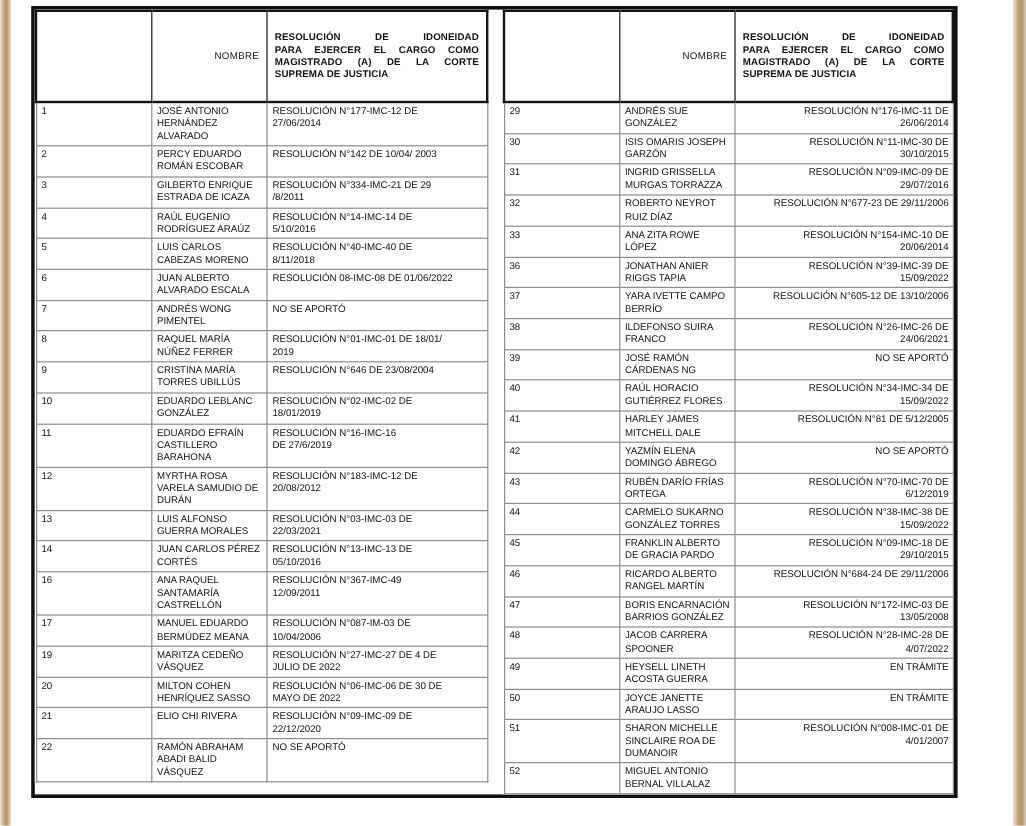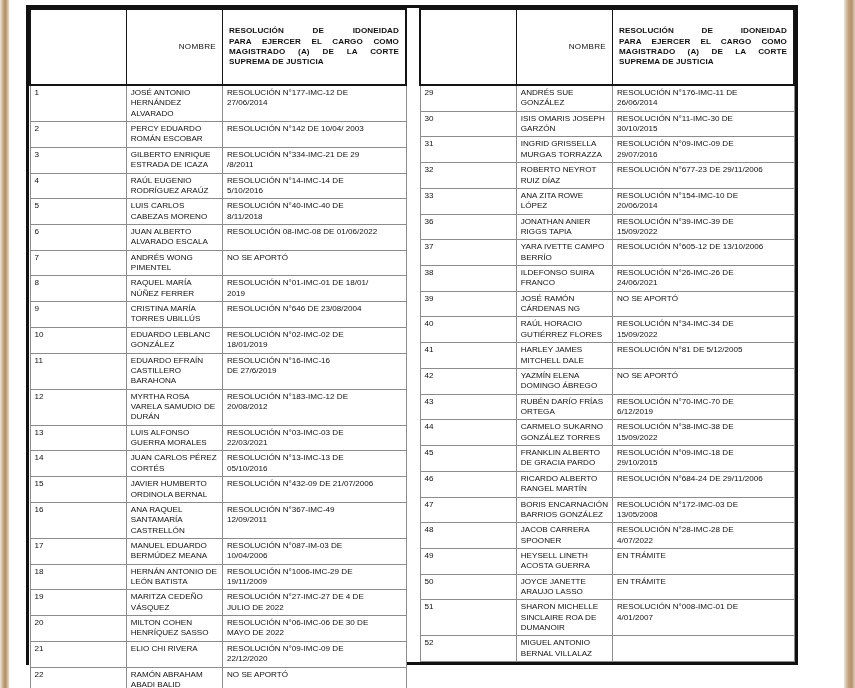--- a/index.html
+++ b/index.html
@@ -114,21 +114,21 @@
     width: 20px;
     text-align: left;
     padding-left: 3px;
     font-size: 8.1px;
   }
   td.c-name { width: auto; }
   td.c-res  { }
 
   .col-left  td.c-res  { width: 170px; }
   .col-left  th.hd-res { width: 170px; }
-  .col-right td.c-res  { width: 168px; }
+  .col-right td.c-res  { width: 168px; text-align: right; }
   .col-right th.hd-res { width: 168px; }
 
   tbody tr td { height: 11px; }
 
   .res-line { display: block; }
 </style>
 </head>
 <body>
 
 <div class="edge-strip left"></div>
@@ -255,48 +255,33 @@
               </tr>
               <tr>
                 <td class="c-num">14</td>
                 <td class="c-name">JUAN CARLOS PÉREZ CORTÉS</td>
                 <td class="c-res">
                   <span class="res-line">RESOLUCIÓN N°13-IMC-13 DE</span>
                   <span class="res-line">05/10/2016</span>
                 </td>
               </tr>
               <tr>
-                <td class="c-num">15</td>
-                <td class="c-name">JAVIER HUMBERTO ORDINOLA BERNAL</td>
-                <td class="c-res">
-                  <span class="res-line">RESOLUCIÓN N°432-09 DE 21/07/2006</span>
-                </td>
-              </tr>
-              <tr>
                 <td class="c-num">16</td>
                 <td class="c-name">ANA RAQUEL SANTAMARÍA CASTRELLÓN</td>
                 <td class="c-res">
                   <span class="res-line">RESOLUCIÓN N°367-IMC-49</span>
                   <span class="res-line">12/09/2011</span>
                 </td>
               </tr>
               <tr>
                 <td class="c-num">17</td>
                 <td class="c-name">MANUEL EDUARDO BERMÚDEZ MEANA</td>
                 <td class="c-res">
                   <span class="res-line">RESOLUCIÓN N°087-IM-03 DE</span>
                   <span class="res-line">10/04/2006</span>
-                </td>
-              </tr>
-              <tr>
-                <td class="c-num">18</td>
-                <td class="c-name">HERNÁN ANTONIO DE LEÓN BATISTA</td>
-                <td class="c-res">
-                  <span class="res-line">RESOLUCIÓN N°1006-IMC-29 DE</span>
-                  <span class="res-line">19/11/2009</span>
                 </td>
               </tr>
               <tr>
                 <td class="c-num">19</td>
                 <td class="c-name">MARITZA CEDEÑO VÁSQUEZ</td>
                 <td class="c-res">
                   <span class="res-line">RESOLUCIÓN N°27-IMC-27 DE 4 DE</span>
                   <span class="res-line">JULIO DE 2022</span>
                 </td>
               </tr>

